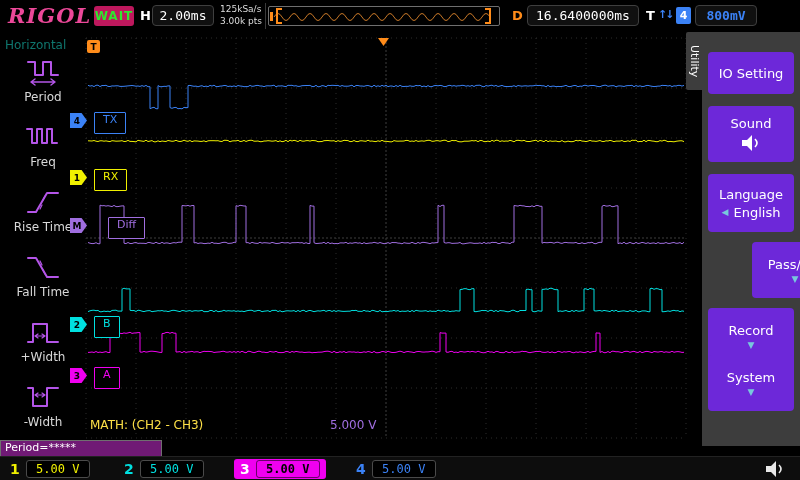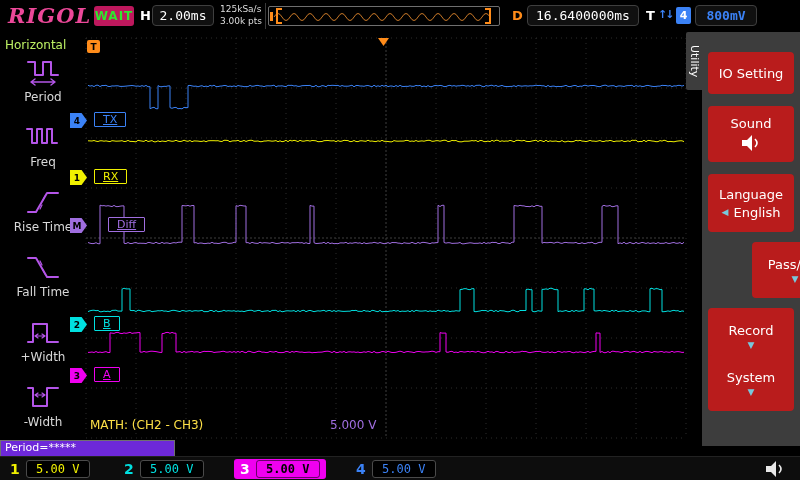--- a/index.html
+++ b/index.html
@@ -20,44 +20,44 @@
     font:9px "DejaVu Sans",sans-serif;color:#ddd;line-height:12px;}
   .preview{left:268px;top:6px;width:232px;height:20px;background:#000;border:1px solid #6f6f6f;border-radius:2px;}
   .dlab{left:512px;top:8px;font:bold 13px "DejaVu Sans",sans-serif;}
   .delaybox{left:527px;top:5px;width:112px;height:21px;}
   .tlab{left:646px;top:8px;font:bold 13px "DejaVu Sans",sans-serif;}
   .slope{left:658px;top:8px;font:bold 11px "DejaVu Sans",sans-serif;letter-spacing:-2px;}
   .tsrc{left:676px;top:7px;width:15px;height:17px;border-radius:2px;color:#fff;
     font:bold 11px "DejaVu Sans",sans-serif;display:flex;align-items:center;justify-content:center;}
   .tlev{left:695px;top:5px;width:62px;height:21px;font-weight:bold;}
   
-  .lmenu-title{left:5px;top:38px;font:12px "DejaVu Sans",sans-serif;color:#bef264;text-align:center;}
+  .lmenu-title{left:5px;top:38px;font:12px "DejaVu Sans",sans-serif;color:#0f766e;text-align:center;}
   .lmenu{left:0;top:56px;width:86px;}
   .litem{width:86px;height:65px;display:flex;flex-direction:column;align-items:center;cursor:pointer;}
   .litem .llabel{font:12px "DejaVu Sans",sans-serif;color:#d8d8d8;margin-top:2px;text-align:center;}
   .lmenu svg path{stroke:var(--licon,#b455e8);fill:none;stroke-linecap:round;stroke-linejoin:round;}
   
   .trig-square{left:87px;top:40px;width:13px;height:13px;border-radius:2px;color:#000;
     font:bold 9px "DejaVu Sans",sans-serif;display:flex;align-items:center;justify-content:center;}
   .trig-tri{left:378px;top:38px;width:11px;height:8px;clip-path:polygon(50% 100%,0 0,100% 0);}
   .chtag{left:70px;width:17px;height:15px;clip-path:polygon(0 0,68% 0,100% 50%,68% 100%,0 100%);
     color:#000;font:bold 9px "DejaVu Sans",sans-serif;display:flex;align-items:center;justify-content:center;padding-right:3px;}
   .chlabel{background:#000;border:1px solid;font:11px "DejaVu Sans",sans-serif;
-    padding:0 8px;height:15px;line-height:13px;border-radius:1px;text-decoration:underline;}
+    padding:0 8px;height:22px;line-height:13px;border-radius:1px;}
   .mathtext{top:418px;font:12px "DejaVu Sans",sans-serif;}
   
   .utiltab{left:686px;top:32px;width:16px;height:58px;background:#3d3d3d;display:flex;align-items:center;
     justify-content:center;writing-mode:vertical-rl;font:11px "DejaVu Sans",sans-serif;color:#fff;border-radius:2px 0 0 2px;}
   .rmenu{left:702px;top:32px;width:98px;height:414px;background:#3d3d3d;}
-  .ritem{position:absolute;left:6px;width:86px;background:#b91c1c;border-radius:4px;color:#fff;
+  .ritem{position:absolute;left:6px;width:86px;background:#6d28d9;border-radius:4px;color:#fff;
     font:13px "DejaVu Sans",sans-serif;display:flex;flex-direction:column;align-items:center;justify-content:center;gap:3px;cursor:pointer;}
   .menu-arrow{color:var(--rarrow,#78c8dc);font-size:9px;line-height:9px;}
   .langrow{display:flex;align-items:center;gap:5px;}
   
-  .periodbox{left:0;top:440px;width:175px;height:17px;background:#6d28d9;border:1px solid #6f6f6f;
+  .periodbox{left:0;top:440px;width:162px;height:17px;background:#701a75;border:1px solid #6f6f6f;
     font:11px "DejaVu Sans",sans-serif;line-height:14px;padding-left:4px;color:#fff;}
   .bottombar{left:0;top:456px;width:800px;height:24px;background:#0d0d0d;border-top:1px solid #222;}
   .chblock{position:absolute;top:2px;height:20px;display:flex;align-items:center;gap:6px;padding:0 4px;border-radius:3px;cursor:pointer;}
   .chnum{font:bold 14px "DejaVu Sans",sans-serif;}
   .chbox{width:64px;height:18px;background:#000;border:1px solid #4a4a4a;border-radius:3px;
     font:12px "DejaVu Sans Mono",monospace;display:flex;align-items:center;justify-content:center;}
   .chblock.sel{padding:0 6px;}
   .chblock.sel .chnum{color:#fff;}
   .chblock.sel .chbox{background:transparent;border-color:rgba(0,0,0,.55);color:#000;font-weight:bold;}
   svg{display:block;}

